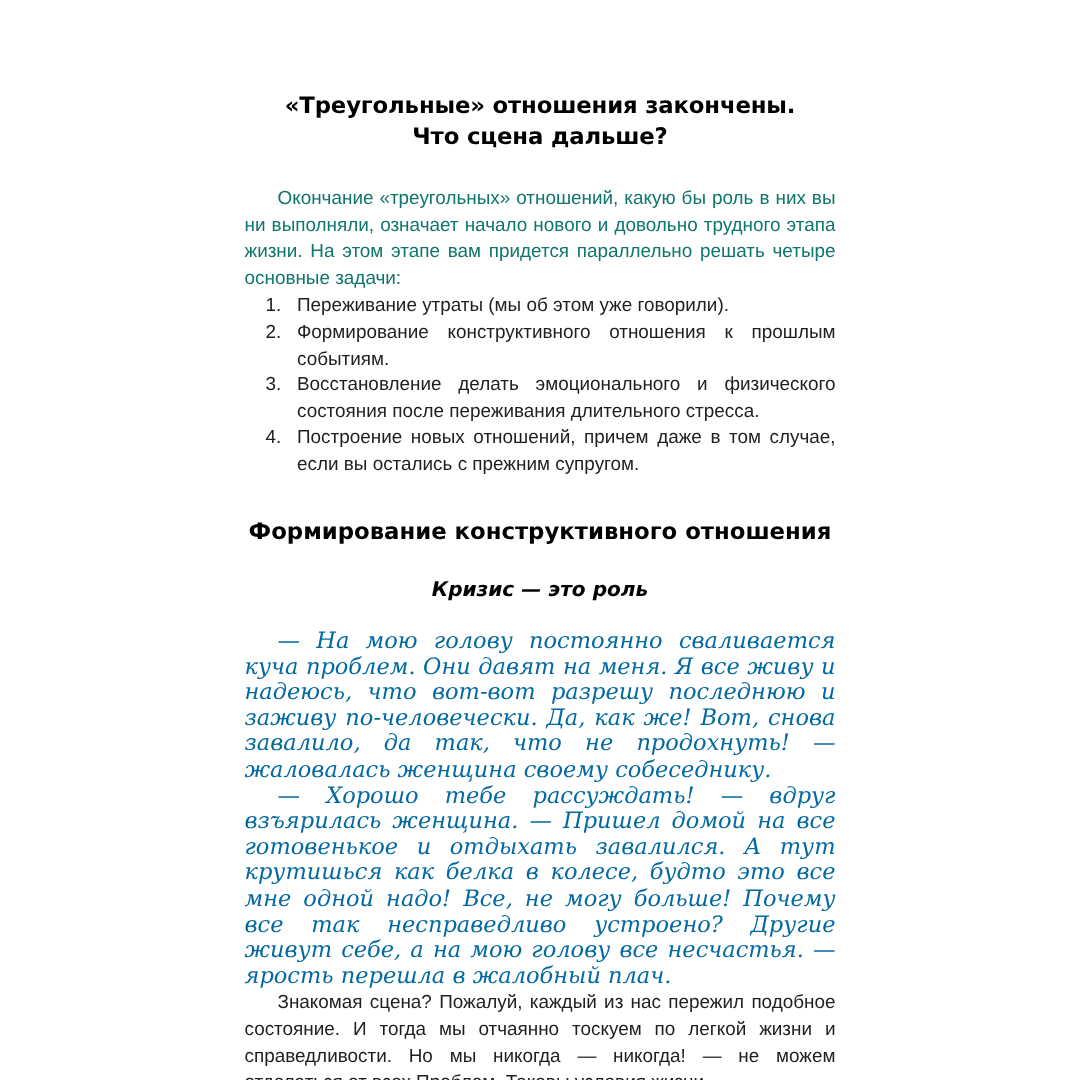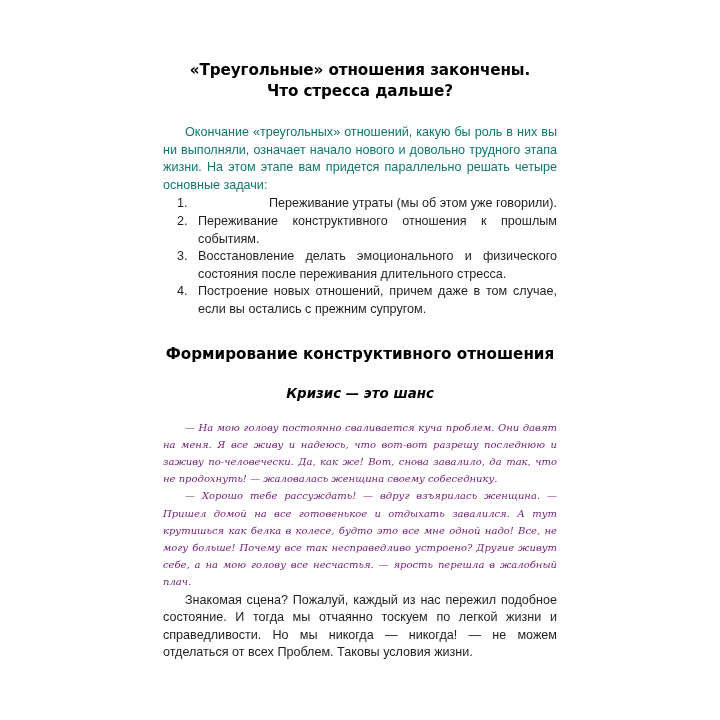--- a/index.html
+++ b/index.html
@@ -75,21 +75,21 @@
     margin: 0;
   }
   .num-list li .marker {
     position: absolute;
     left: 14px;
     top: 0;
     width: 16px;
     text-align: left;
   }
   .num-list li .li-text { display: block; }
-  .num-list li.nojust .li-text { text-align: right; }
+  .num-list li.nojust .li-text { text-align: left; }
 
   
   .section-heading {
     text-align: center;
     font-family: "DejaVu Sans", sans-serif;
     font-weight: 700;
     font-size: 15.2px;
     line-height: 21px;
     color: #000000;
     margin: 25px 0 0 0;
@@ -105,23 +105,23 @@
     font-size: 13.4px;
     line-height: 19px;
     color: #000000;
     margin: 19px 0 16px 0;
   }
 
   
   .italic-block {
     font-family: "DejaVu Serif", "Liberation Serif", serif;
     font-style: italic;
-    font-size: 10px;
+    font-size: 15px;
     line-height: 17.2px;
-    color: #701a75;
+    color: #0369a1;
     text-align: justify;
     text-justify: inter-word;
     margin: 0;
   }
   .italic-block p {
     margin: 0;
     text-indent: 22px;
     text-align: justify;
   }
 
@@ -138,49 +138,49 @@
   }
 </style>
 </head>
 <body>
 
 <div class="page">
   <div class="content">
 
     <h1 class="chapter-title">
       <span class="tline">«Треугольные» отношения закончены.</span>
-      <span class="tline">Что стресса дальше?</span>
+      <span class="tline">Что сцена дальше?</span>
     </h1>
 
     <p class="body-para indent">Окончание «треугольных» отношений, какую бы роль в них вы ни выполняли, означает начало нового и довольно трудного этапа жизни. На этом этапе вам придется параллельно решать четыре основные задачи:</p>
 
     <ol class="num-list">
       <li class="nojust">
         <span class="marker">1.</span>
         <span class="li-text">Переживание утраты (мы об этом уже говорили).</span>
       </li>
       <li>
         <span class="marker">2.</span>
-        <span class="li-text">Переживание конструктивного отношения к прошлым событиям.</span>
+        <span class="li-text">Формирование конструктивного отношения к прошлым событиям.</span>
       </li>
       <li>
         <span class="marker">3.</span>
         <span class="li-text">Восстановление делать эмоционального и физического состояния после переживания длительного стресса.</span>
       </li>
       <li>
         <span class="marker">4.</span>
         <span class="li-text">Построение новых отношений, причем даже в том случае, если вы остались с прежним супругом.</span>
       </li>
     </ol>
 
     <h2 class="section-heading">
       <span class="tline">Формирование конструктивного отношения</span>
     </h2>
 
-    <h3 class="sub-heading">Кризис — это шанс</h3>
+    <h3 class="sub-heading">Кризис — это роль</h3>
 
     <div class="italic-block">
       <p>— На мою голову постоянно сваливается куча проблем. Они давят на меня. Я все живу и надеюсь, что вот-вот разрешу последнюю и заживу по-человечески. Да, как же! Вот, снова завалило, да так, что не продохнуть! — жаловалась женщина своему собеседнику.</p>
       <p>— Хорошо тебе рассуждать! — вдруг взъярилась женщина. — Пришел домой на все готовенькое и отдыхать завалился. А тут крутишься как белка в колесе, будто это все мне одной надо! Все, не могу больше! Почему все так несправедливо устроено? Другие живут себе, а на мою голову все несчастья. — ярость перешла в жалобный плач.</p>
     </div>
 
     <p class="closing-para">Знакомая сцена? Пожалуй, каждый из нас пережил подобное состояние. И тогда мы отчаянно тоскуем по легкой жизни и справедливости. Но мы никогда — никогда! — не можем отделаться от всех Проблем. Таковы условия жизни.</p>
 
   </div>
 </div>

